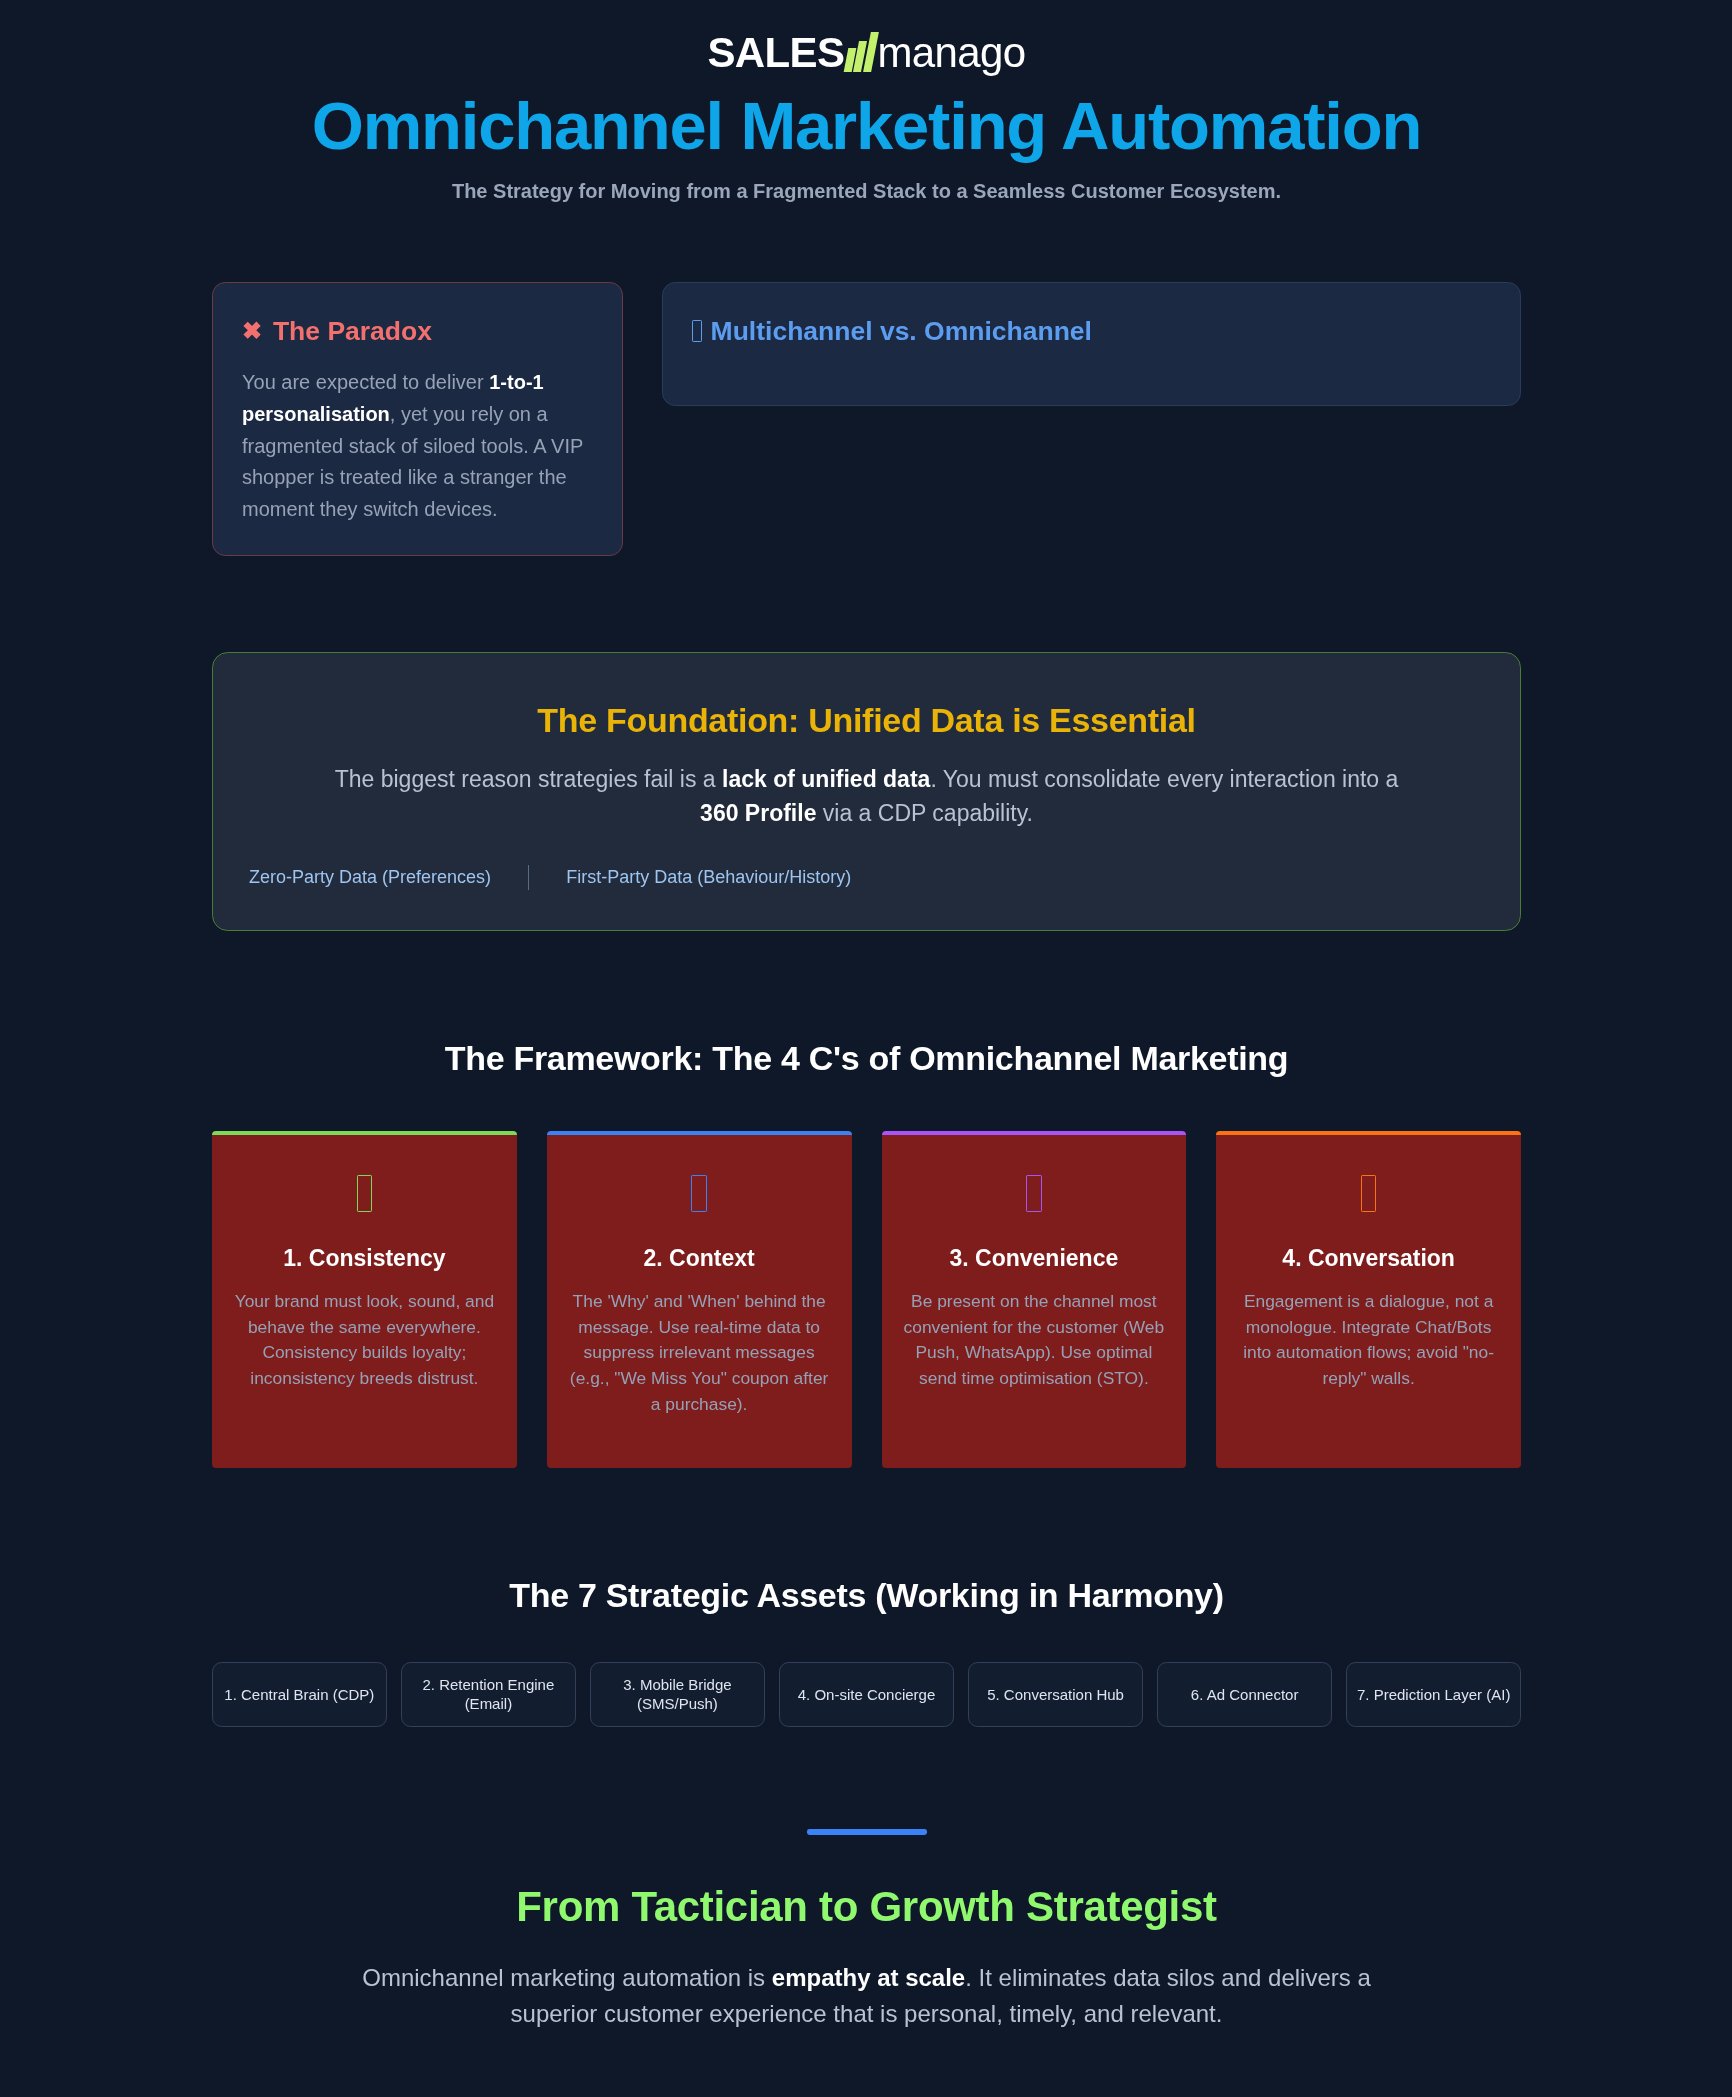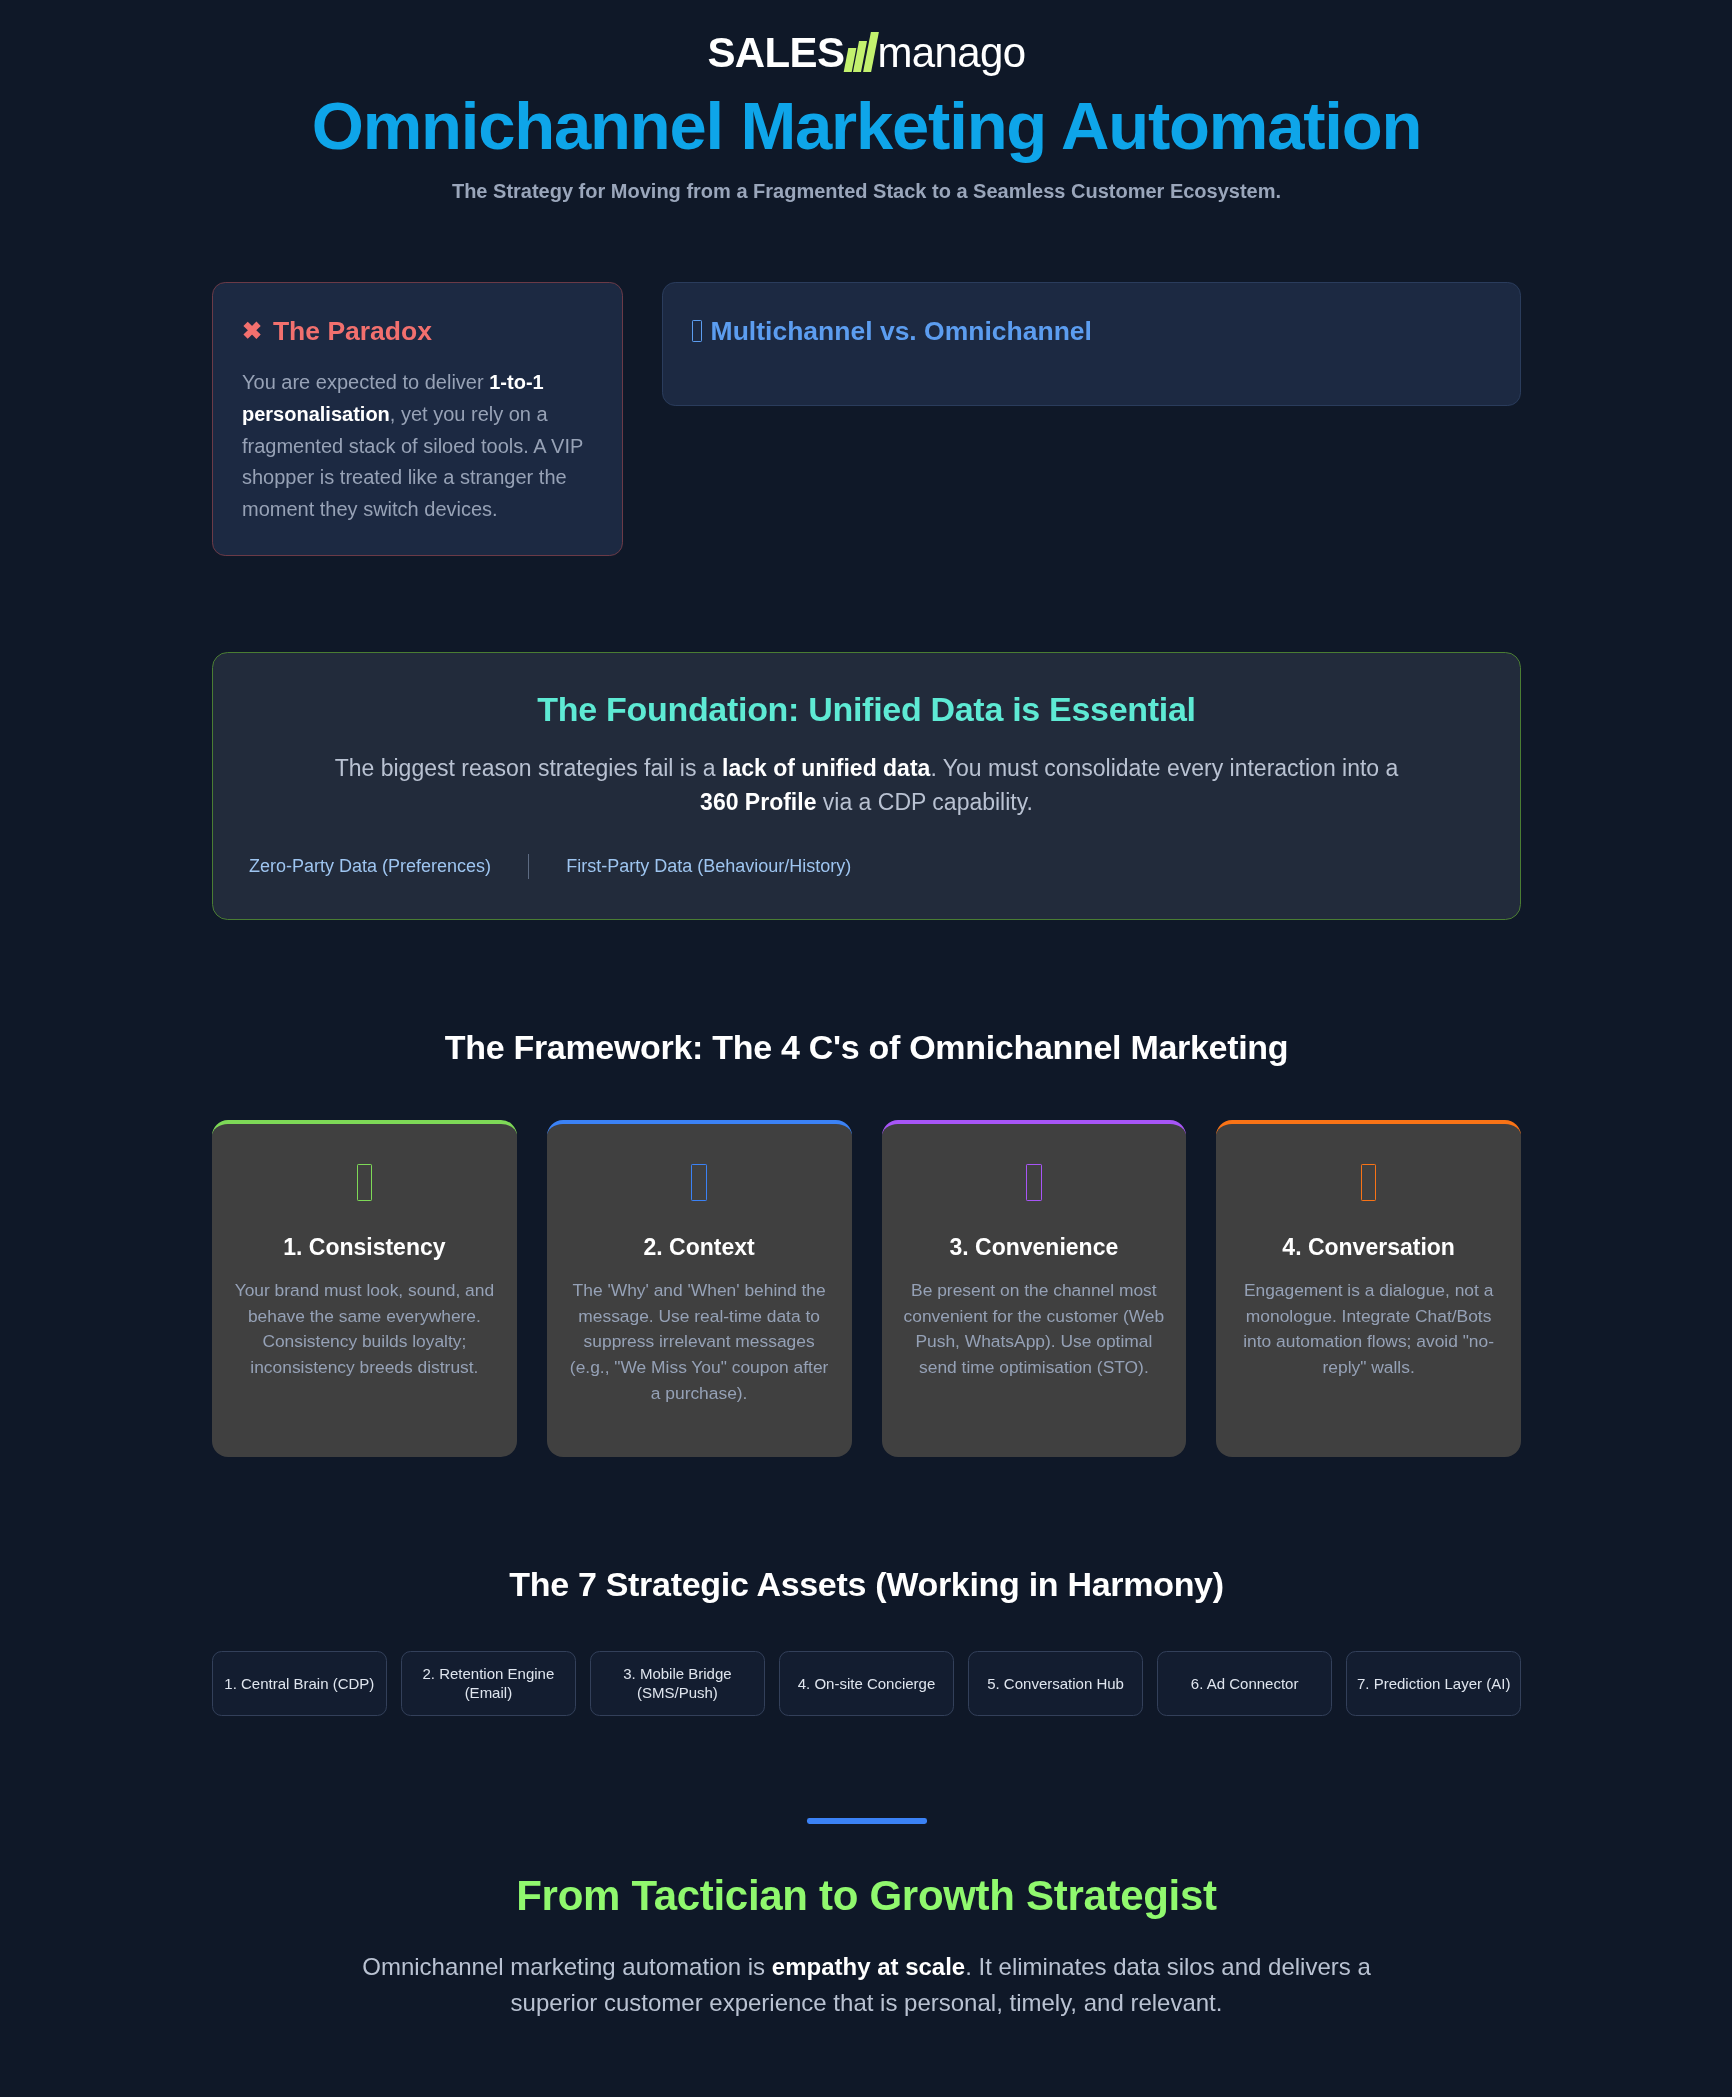--- a/index.html
+++ b/index.html
@@ -188,22 +188,22 @@
     color: #ffffff;
     letter-spacing: -0.3px;
   }
   .four-cs {
     margin-top: 53px;
     display: flex;
     gap: 30px;
   }
   .c-card {
     flex: 1;
-    background: #404040;
-    border-radius: 16px;
+    background: #7f1d1d;
+    border-radius: 4px;
     border-top: 4.8px solid #888;
     padding: 40px 21.7px 32.5px;
     text-align: center;
     min-height: 337px;
   }
   .c-card .c-icon {
     display: inline-block;
     border: 1.8px solid currentColor;
     width: 15.6px; height: 37px;
     border-radius: 1.2px;
@@ -302,21 +302,21 @@
         <div class="card-head-blue" style="color: rgb(92, 157, 240);">
           <span class="tofu"></span>
           <span>Multichannel vs. Omnichannel</span>
         </div>
         <div class="compare-grid">
         </div>
       </div>
     </div>
 
     <div class="foundation" style="border-color: rgb(74, 125, 51);">
-      <h2 style="color: #5eead4;">The Foundation: Unified Data is Essential</h2>
+      <h2 style="color: #eab308; margin-top: 11px;">The Foundation: Unified Data is Essential</h2>
       <p><span>The biggest reason strategies fail is a </span><b>lack of unified data</b><span>. You must consolidate every interaction into a </span><b>360 Profile</b><span> via a CDP capability.</span></p>
       <div class="data-links" style="color: rgb(158, 197, 240);">
         <span>Zero-Party Data (Preferences)</span>
         <span class="divider"></span>
         <span>First-Party Data (Behaviour/History)</span>
       </div>
     </div>
 
     <h2 class="section-title">The Framework: The 4 C's of Omnichannel Marketing</h2>
     <div class="four-cs">

